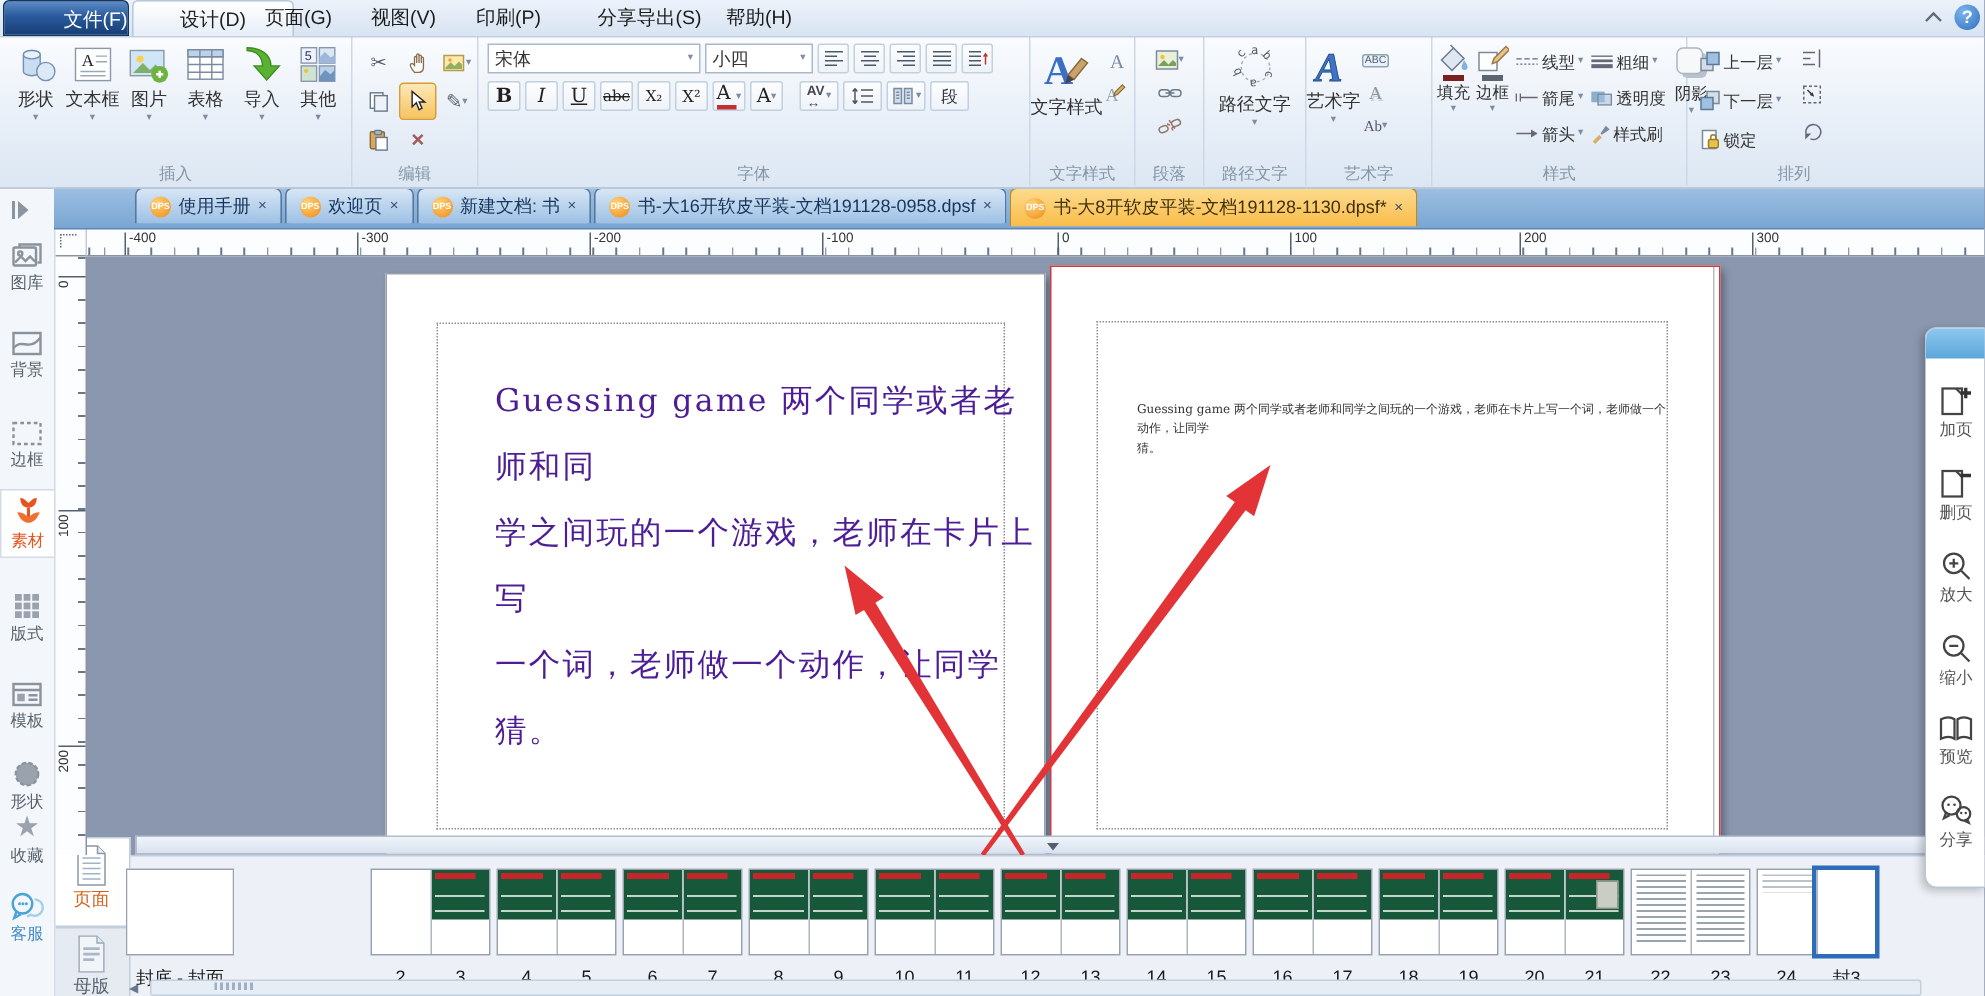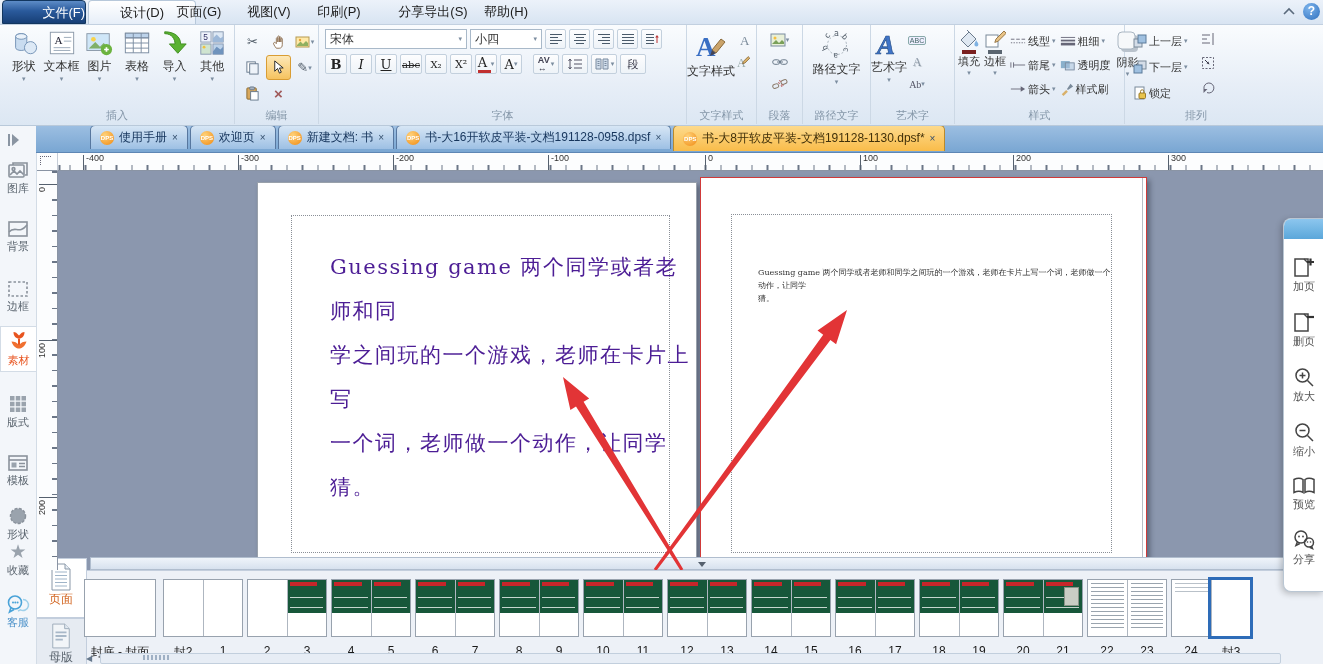--- a/index.html
+++ b/index.html
@@ -887,30 +887,20 @@
   </div>
   <div class="thumb-strip">
       <div class="spread cover" style="left: 0px;">
         <div class="spread-box">
           <div class="pg c-blank"></div>
         </div>
         <div class="spread-labels">
           <div class="pg-label">封底 - 封面</div>
         </div>
       </div>
-      <div class="spread" style="left: 79px;">
-        <div class="spread-box">
-          <div class="pg c-blank"></div>
-          <div class="pg c-blank"></div>
-        </div>
-        <div class="spread-labels">
-          <div class="pg-label">封2</div>
-          <div class="pg-label">1</div>
-        </div>
-      </div>
       <div class="spread" style="left: 163px;">
         <div class="spread-box">
           <div class="pg c-blank"></div>
           <div class="pg c-green"></div>
         </div>
         <div class="spread-labels">
           <div class="pg-label">2</div>
           <div class="pg-label">3</div>
         </div>
       </div>

